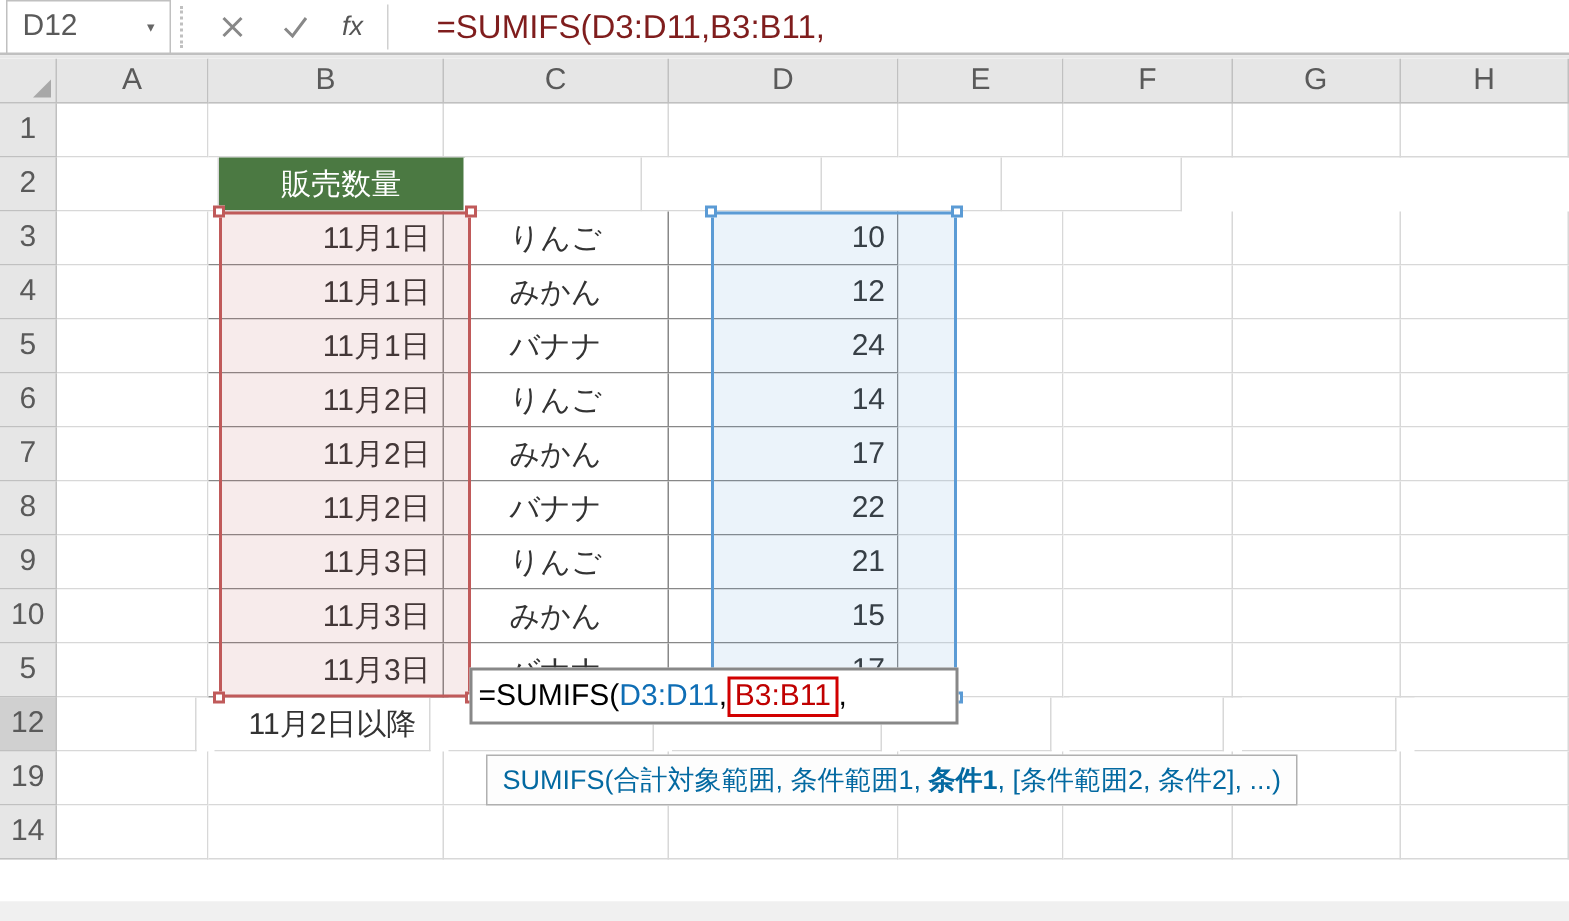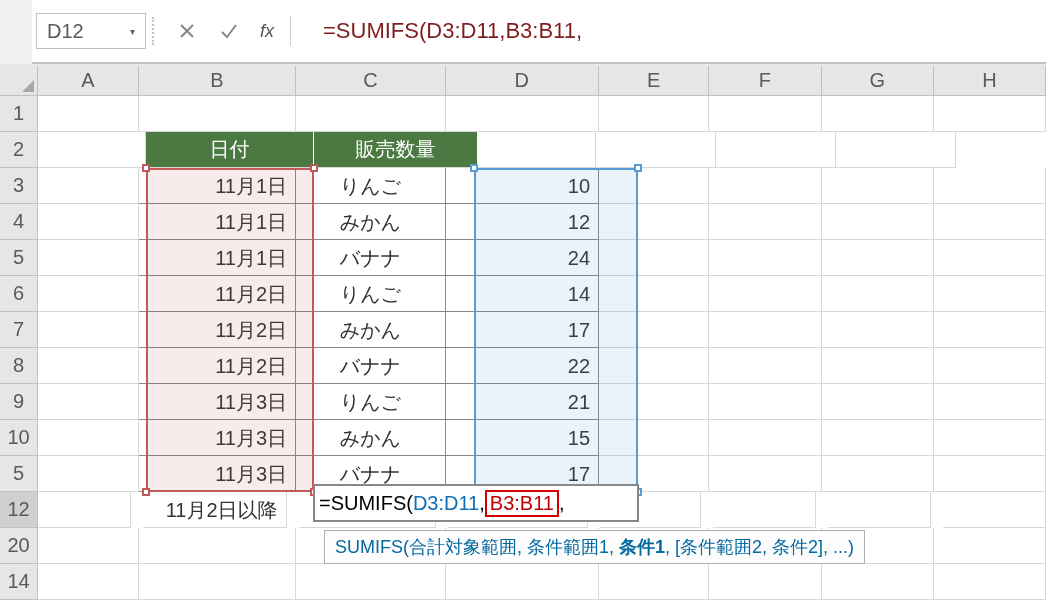--- a/index.html
+++ b/index.html
@@ -11,23 +11,22 @@
     body {
       background: #f0f0f0;
       user-select: none;
     }
     
     .formula-bar {
       display: flex;
       align-items: center;
       background: #fff;
       border-bottom: 2px solid #c0c0c0;
-      height: 64px;
+      height: 37px;
       padding: 0 4px;
-      margin-left: 32px;
     }
     .name-box {
       width: 110px;
       height: 36px;
       border: 1px solid #c0c0c0;
       background: #fff;
       display: flex;
       align-items: center;
       padding: 0 10px;
       color: #5a5a5a;
@@ -282,37 +281,36 @@
       <div class="row-header" style="height: 36px;">3</div>
       <div class="row-header" style="height: 36px;">4</div>
       <div class="row-header" style="height: 36px;">5</div>
       <div class="row-header" style="height: 36px;">6</div>
       <div class="row-header" style="height: 36px;">7</div>
       <div class="row-header" style="height: 36px;">8</div>
       <div class="row-header" style="height: 36px;">9</div>
       <div class="row-header" style="height: 36px;">10</div>
       <div class="row-header" style="height: 36px;">5</div>
       <div class="row-header active" style="height: 36px;">12</div>
-      <div class="row-header" style="height: 36px;">20</div>
+      <div class="row-header" style="height: 36px;">19</div>
       <div class="row-header" style="height: 36px;">14</div>
     </div>
   <div class="grid" id="grid">
       <div class="grid-row" style="height: 36px;">
         <div class="cell" style="width: 108px; height: 100%;"></div>
         <div class="cell" style="width: 168px; height: 100%;"></div>
         <div class="cell" style="width: 160px; height: 100%;"></div>
         <div class="cell" style="width: 164px; height: 100%;"></div>
         <div class="cell" style="width: 118px; height: 100%;"></div>
         <div class="cell" style="width: 120px; height: 100%;"></div>
         <div class="cell" style="width: 120px; height: 100%;"></div>
         <div class="cell" style="width: 120px; height: 100%;"></div>
       </div>
       <div class="grid-row" style="height: 36px;">
         <div class="cell" style="width: 108px; height: 100%;"></div>
-        <div class="cell cell-header" style="width: 168px; height: 100%;">日付</div>
         <div class="cell cell-header" style="width: 164px; height: 100%;">販売数量</div>
         <div class="cell" style="width: 118px; height: 100%;"></div>
         <div class="cell" style="width: 120px; height: 100%;"></div>
         <div class="cell" style="width: 120px; height: 100%;"></div>
         <div class="cell" style="width: 120px; height: 100%;"></div>
       </div>
       <div class="grid-row" style="height: 36px;">
         <div class="cell" style="width: 108px; height: 100%;"></div>
         <div class="cell data-cell" style="width: 168px; height: 100%;">
           <span class="cell-val">11月1日</span>
@@ -491,21 +489,21 @@
       <div class="range-overlay range-red" style="left: 108px; top: 72px; width: 168px; height: 324px;"></div>
       <div class="handle" style="left: 104px; top: 68px; border-color: rgb(192, 90, 90);"></div>
       <div class="handle" style="left: 272px; top: 68px; border-color: rgb(192, 90, 90);"></div>
       <div class="handle" style="left: 104px; top: 392px; border-color: rgb(192, 90, 90);"></div>
       <div class="handle" style="left: 272px; top: 392px; border-color: rgb(192, 90, 90);"></div>
       <div class="range-overlay range-blue" style="left: 436px; top: 72px; width: 164px; height: 324px;"></div>
       <div class="handle" style="left: 432px; top: 68px; border-color: rgb(91, 155, 213);"></div>
       <div class="handle" style="left: 596px; top: 68px; border-color: rgb(91, 155, 213);"></div>
       <div class="handle" style="left: 432px; top: 392px; border-color: rgb(91, 155, 213);"></div>
       <div class="handle" style="left: 596px; top: 392px; border-color: rgb(91, 155, 213);"></div>
-      <div class="edit-cell" style="left: 275px; top: 388px; height: 38px; width: 326px;">
+      <div class="edit-cell" style="left: 275px; top: 376px; height: 38px; width: 326px;">
         <span>=SUMIFS(</span>
         <span class="tok-blue">D3:D11</span>
         <span>,</span>
         <span class="tok-red red-frame">B3:B11</span>
         <span>,</span>
       </div>
       <div class="tooltip" style="left: 286px; top: 434px;">SUMIFS(合計対象範囲, 条件範囲1, <b>条件1</b>, [条件範囲2, 条件2], ...)</div>
     </div>
 </div>
 

